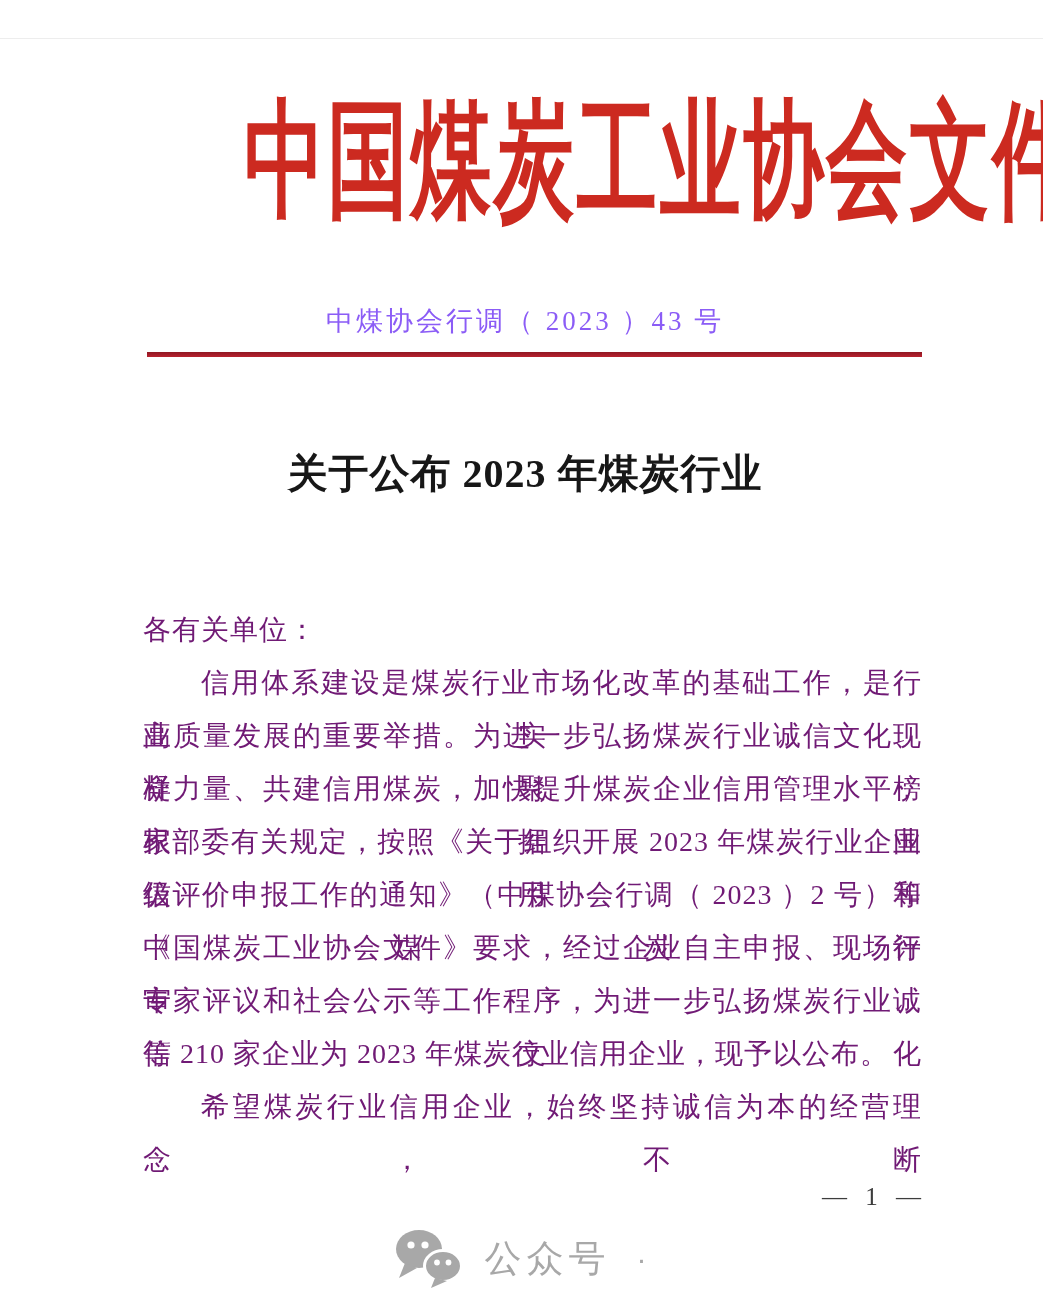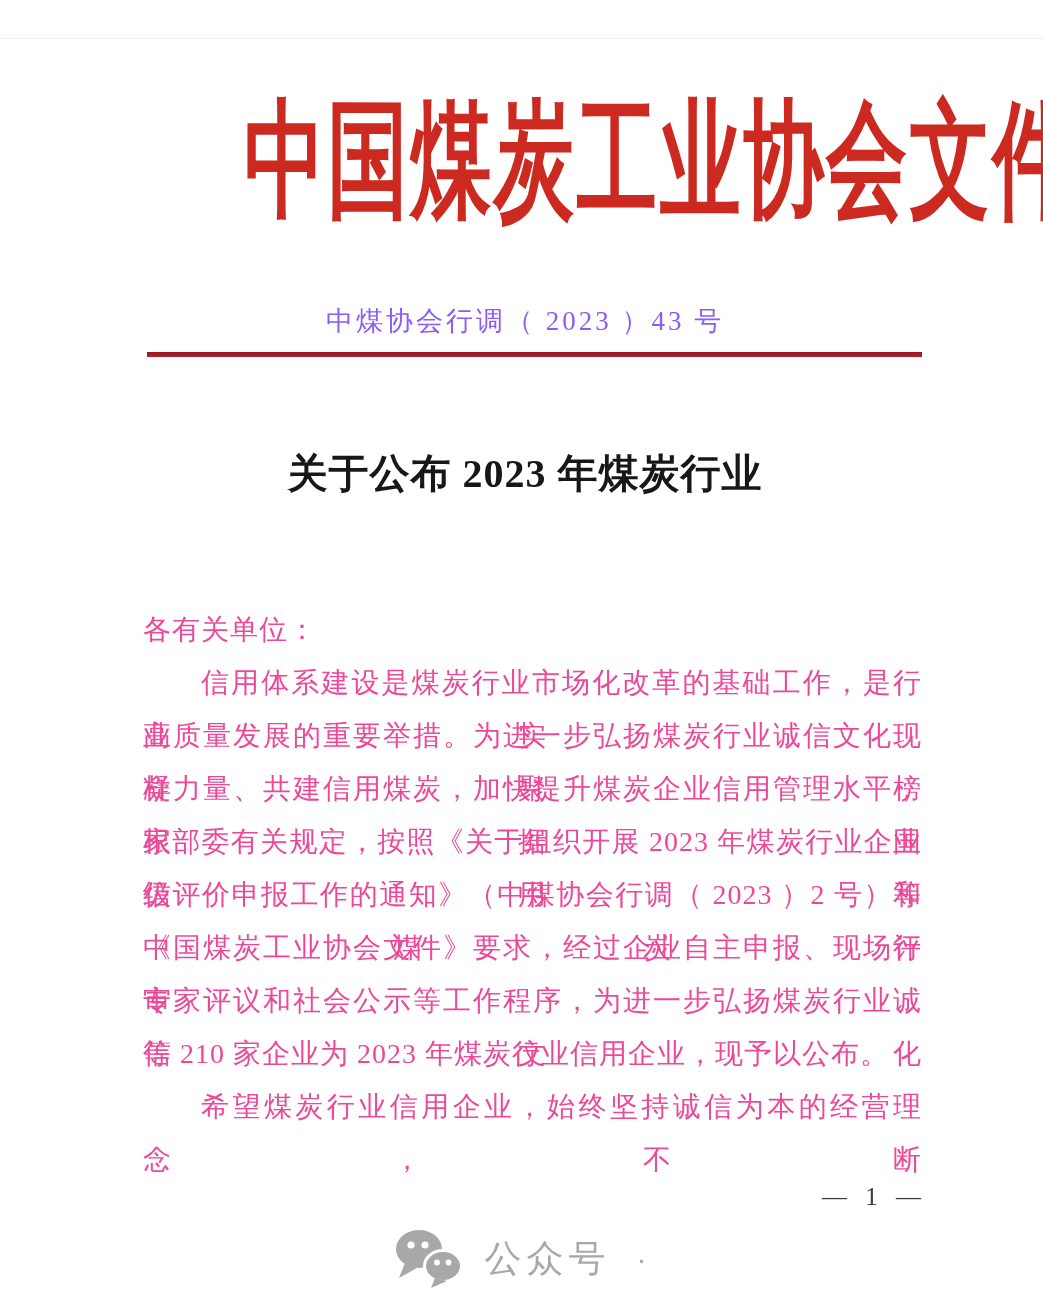--- a/index.html
+++ b/index.html
@@ -57,21 +57,21 @@
     font-size: 40px;
     line-height: 56px;
     color: #171717;
     letter-spacing: 1px;
   }
   .body-text {
     position: absolute;
     top: 603px; left: 143px;
     width: 779px;
     font-size: 28px;
-    color: #ec4899;
+    color: #701a75;
   }
   .body-line {
     height: 53px;
     line-height: 53px;
     white-space: nowrap;
     letter-spacing: 1px;
   }
   .body-line.just {
     white-space: normal;
     text-align: justify;

